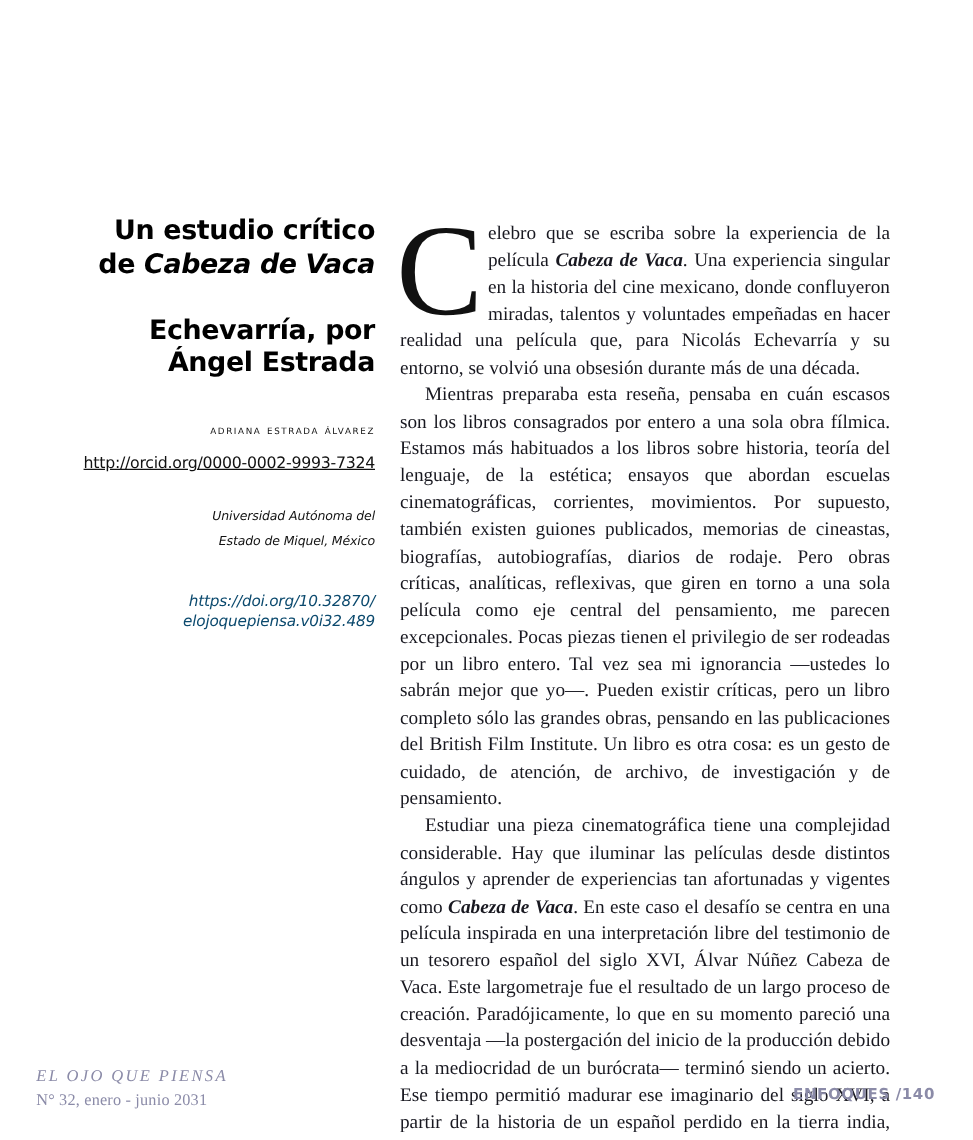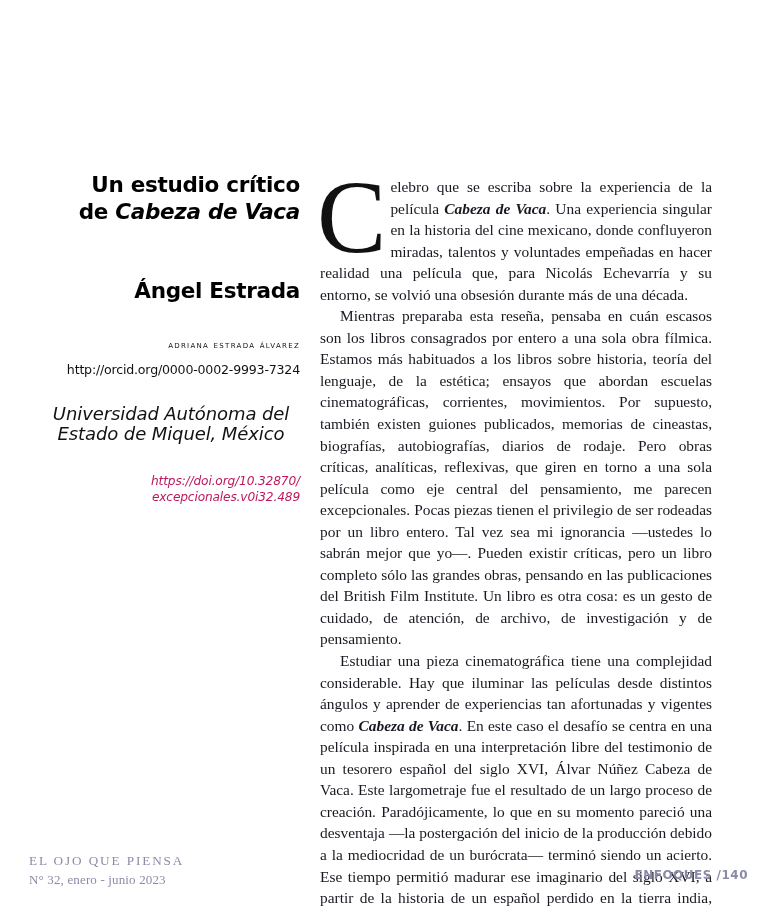--- a/index.html
+++ b/index.html
@@ -69,41 +69,42 @@
     text-align: right;
   }
 
   .orcid {
     margin-top: 12px;
     font-family: "DejaVu Sans", sans-serif;
     font-size: 12.6px;
     letter-spacing: -0.2px;
     color: #111111;
     text-align: right;
+    text-decoration: underline;
   }
 
   .affiliation {
     margin-top: 27px;
     font-family: "DejaVu Sans", sans-serif;
     font-style: italic;
-    font-size: 18px;
+    font-size: 10px;
     line-height: 20px;
     letter-spacing: -0.1px;
     color: #111111;
-    text-align: center;
+    text-align: right;
   }
 
   .doi {
     margin-top: 29px;
     font-family: "DejaVu Sans", sans-serif;
     font-style: italic;
     font-size: 12.2px;
     line-height: 16.5px;
     letter-spacing: -0.15px;
-    color: #be185d;
+    color: #0c4a6e;
     text-align: right;
   }
 
   
   .right-col {
     position: absolute;
     left: 320px;
     top: 176px;
     width: 392px;
   }
@@ -148,20 +149,21 @@
 
   .footer-left {
     position: absolute;
     left: 29px;
     top: 7px;
     color: #8b8ba8;
   }
 
   .journal-name {
     font-family: "Liberation Serif", serif;
+    font-style: italic;
     font-size: 13.2px;
     letter-spacing: 1.9px;
     text-transform: uppercase;
     color: #8b8ba8;
     white-space: nowrap;
   }
 
   .issue-line {
     margin-top: 3px;
     font-family: "Liberation Serif", serif;
@@ -189,56 +191,56 @@
 <div class="page">
 
   <div class="content">
 
     <div class="left-col">
 
       <h1 class="article-title">
         <span>Un estudio crítico</span><br>
         <span>de </span><span class="it">Cabeza de Vaca</span><br>
         <br>
-        <br>
+        <span>Echevarría, por</span><br>
         <span>Ángel Estrada</span>
       </h1>
 
       <div class="author-name">Adriana Estrada Álvarez</div>
 
       <div class="orcid">http://orcid.org/0000-0002-9993-7324</div>
 
       <div class="affiliation">
         <span>Universidad Autónoma del</span><br>
         <span>Estado de Miquel, México</span>
       </div>
 
       <div class="doi">
         <span>https://doi.org/10.32870/</span><br>
-        <span>excepcionales.v0i32.489</span>
+        <span>elojoquepiensa.v0i32.489</span>
       </div>
 
     </div>
 
     <div class="right-col">
 
       <p class="body-par"><span class="dropcap">C</span><span>elebro que se escriba sobre la experiencia de la película </span><span class="bi">Cabeza de Vaca</span><span>. Una experiencia singular en la historia del cine mexicano, donde confluyeron miradas, talentos y voluntades empeñadas en hacer realidad una película que, para Nicolás Echevarría y su entorno, se volvió una obsesión durante más de una década.</span></p>
 
       <p class="body-par">Mientras preparaba esta reseña, pensaba en cuán escasos son los libros consagrados por entero a una sola obra fílmica. Estamos más habituados a los libros sobre historia, teoría del lenguaje, de la estética; ensayos que abordan escuelas cinematográficas, corrientes, movimientos. Por supuesto, también existen guiones publicados, memorias de cineastas, biografías, autobiografías, diarios de rodaje. Pero obras críticas, analíticas, reflexivas, que giren en torno a una sola película como eje central del pensamiento, me parecen excepcionales. Pocas piezas tienen el privilegio de ser rodeadas por un libro entero. Tal vez sea mi ignorancia —ustedes lo sabrán mejor que yo—. Pueden existir críticas, pero un libro completo sólo las grandes obras, pensando en las publicaciones del British Film Institute. Un libro es otra cosa: es un gesto de cuidado, de atención, de archivo, de investigación y de pensamiento.</p>
 
       <p class="body-par"><span>Estudiar una pieza cinematográfica tiene una complejidad considerable. Hay que iluminar las películas desde distintos ángulos y aprender de experiencias tan afortunadas y vigentes como </span><span class="bi">Cabeza de Vaca</span><span>. En este caso el desafío se centra en una película inspirada en una interpretación libre del testimonio de un tesorero español del siglo XVI, Álvar Núñez Cabeza de Vaca. Este largometraje fue el resultado de un largo proceso de creación. Paradójicamente, lo que en su momento pareció una desventaja —la postergación del inicio de la producción debido a la mediocridad de un burócrata— terminó siendo un acierto. Ese tiempo permitió madurar ese imaginario del siglo XVI, a partir de la historia de un español perdido en la tierra india, despojado de su ropa, transformado en curandero y con el tiempo considerado como “uno de los padres del humanismo latinoamericano”.</span></p>
 
     </div>
 
   </div>
 
   <div class="footer">
 
     <div class="footer-left">
       <div class="journal-name">El ojo que piensa</div>
-      <div class="issue-line">N° 32, enero - junio 2023</div>
+      <div class="issue-line">N° 32, enero - junio 2031</div>
     </div>
 
     <div class="footer-right">ENFOQUES /140</div>
 
   </div>
 
 </div>
 
 </body></html>

